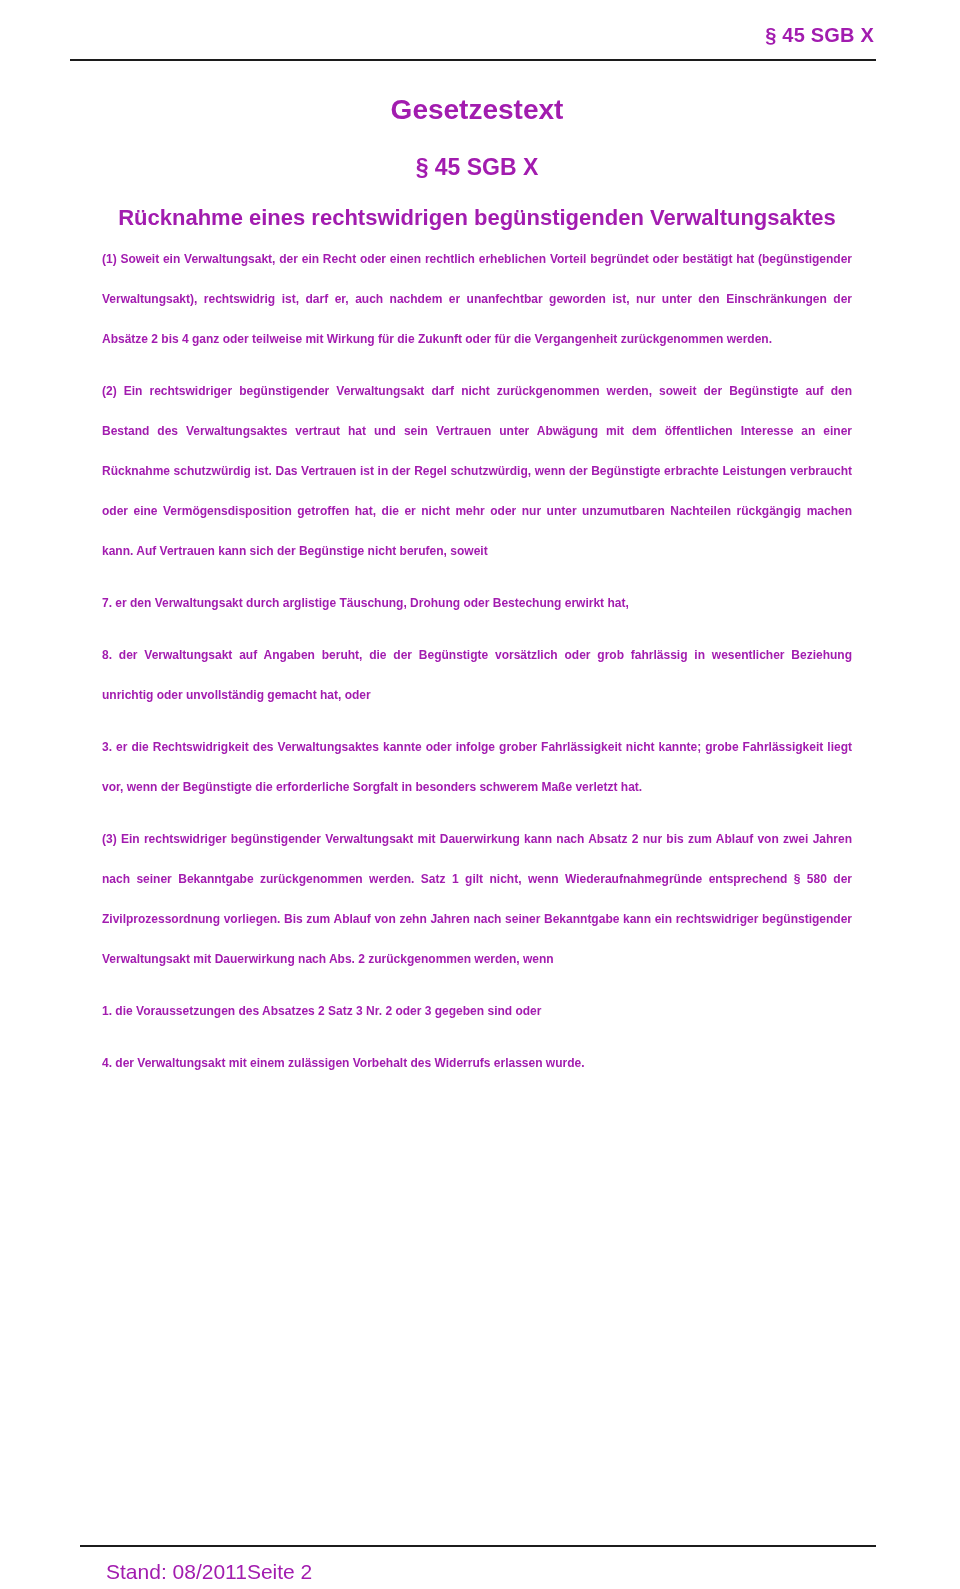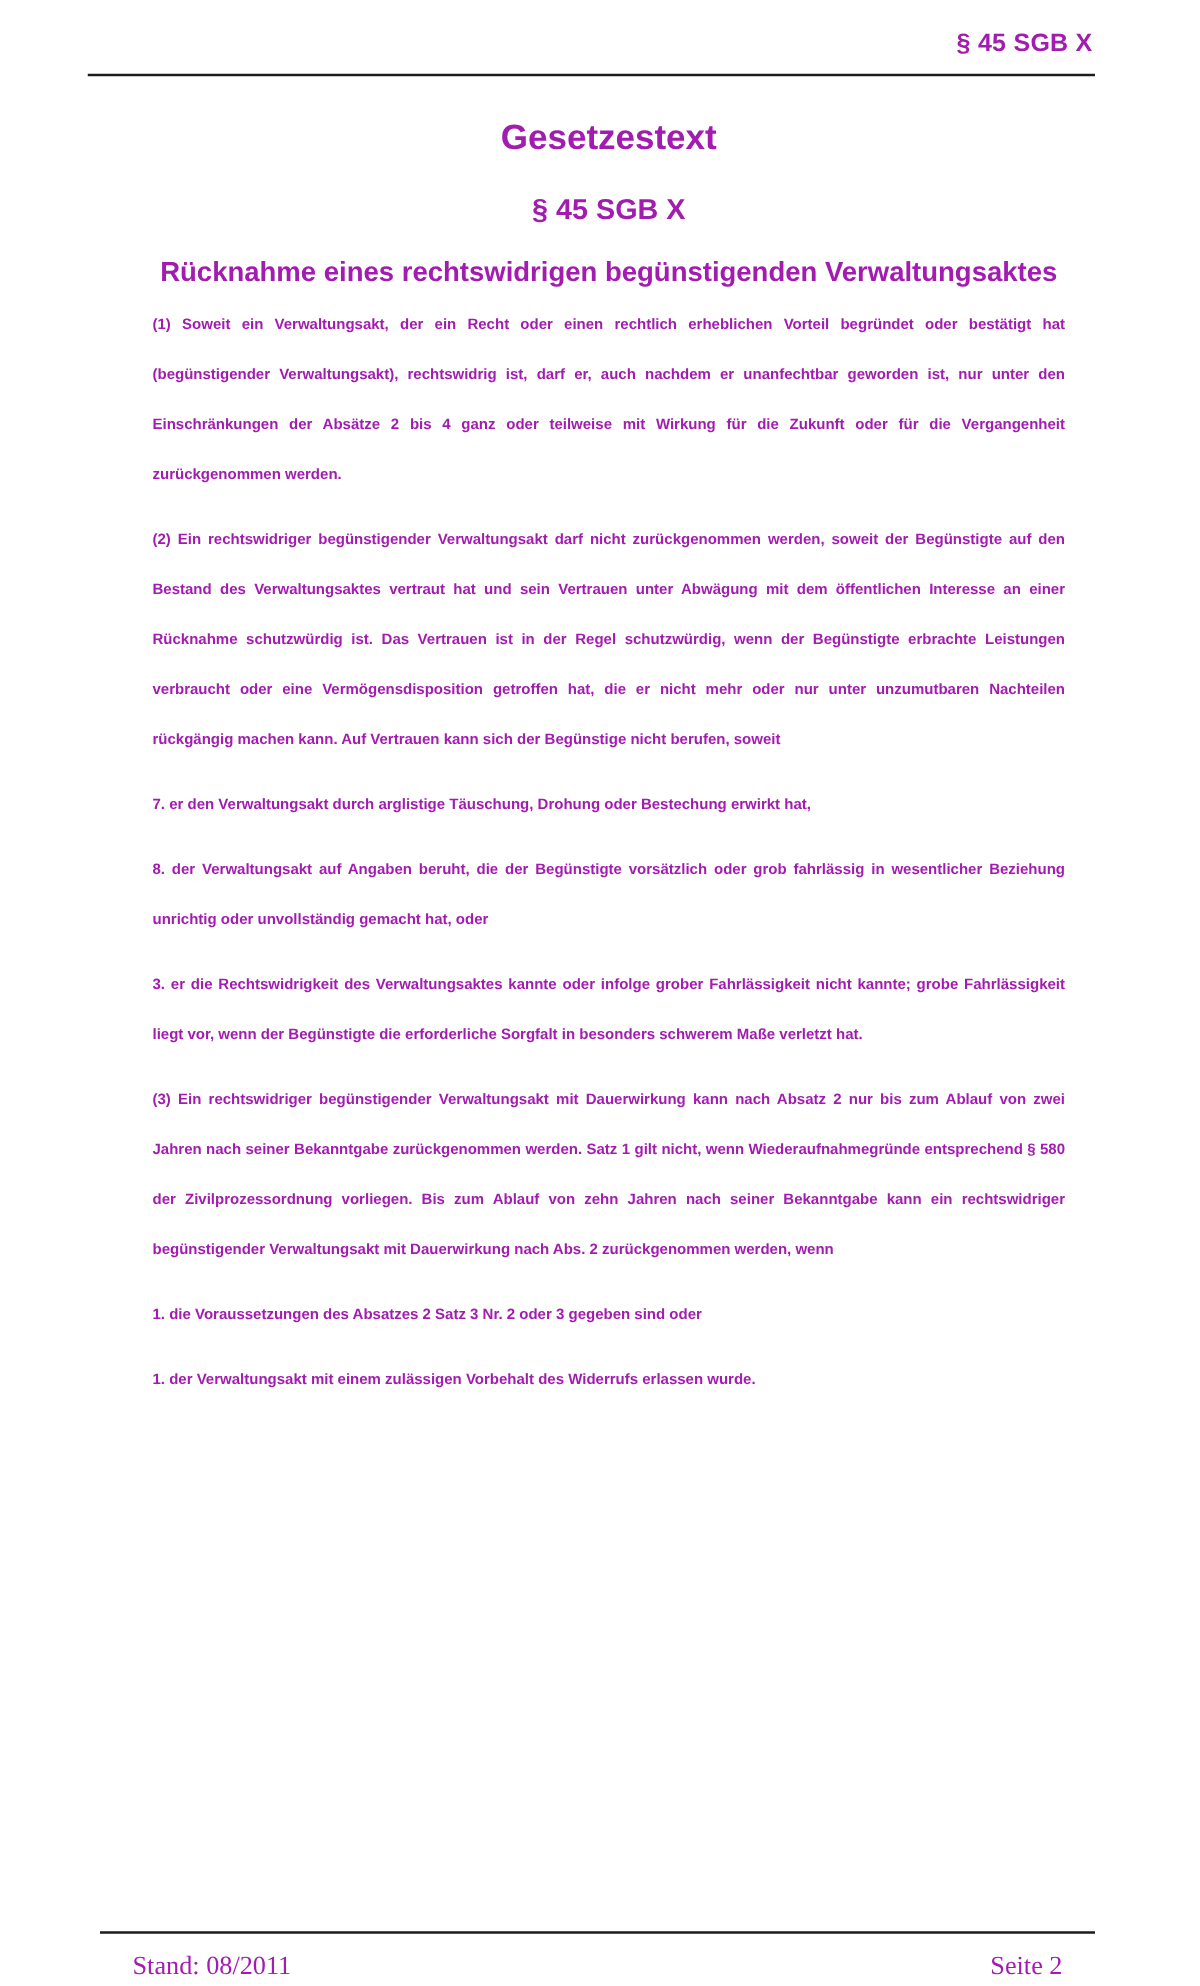--- a/index.html
+++ b/index.html
@@ -34,21 +34,21 @@
     top: 41px;
     left: 0;
     right: 14px;
     border: none;
     border-top: 2px solid #1c1c1c;
     margin: 0;
   }
   .content {
     position: absolute;
     top: 58px;
-    left: 52px;
+    left: 32px;
     right: 38px;
   }
   .doc-title {
     text-align: center;
     font-size: 28px;
     font-weight: 700;
     margin: 18px 0 0 0;
   }
   .doc-subtitle {
     text-align: center;
@@ -79,26 +79,24 @@
     bottom: 0;
     height: 62px;
   }
   .footer-rule {
     border: none;
     border-top: 2px solid #1c1c1c;
     margin: 0;
   }
   .footer-row {
     display: flex;
-    justify-content: space-between;
     align-items: baseline;
     font-size: 21px;
     font-weight: 400;
     padding: 13px 26px 0 26px;
-    font-family: Liberation Serif, serif;
   }
 </style>
 </head>
 <body>
 
 <div class="page">
 
   <div class="header">
     <span>§ 45 SGB X</span>
   </div>
@@ -118,21 +116,21 @@
     <p class="para">7. er den Verwaltungsakt durch arglistige Täuschung, Drohung oder Bestechung erwirkt hat,</p>
 
     <p class="para">8. der Verwaltungsakt auf Angaben beruht, die der Begünstigte vorsätzlich oder grob fahrlässig in wesentlicher Beziehung unrichtig oder unvollständig gemacht hat, oder</p>
 
     <p class="para">3. er die Rechtswidrigkeit des Verwaltungsaktes kannte oder infolge grober Fahrlässigkeit nicht kannte; grobe Fahrlässigkeit liegt vor, wenn der Begünstigte die erforderliche Sorgfalt in besonders schwerem Maße verletzt hat.</p>
 
     <p class="para">(3) Ein rechtswidriger begünstigender Verwaltungsakt mit Dauerwirkung kann nach Absatz 2 nur bis zum Ablauf von zwei Jahren nach seiner Bekanntgabe zurückgenommen werden. Satz 1 gilt nicht, wenn Wiederaufnahmegründe entsprechend § 580 der Zivilprozessordnung vorliegen. Bis zum Ablauf von zehn Jahren nach seiner Bekanntgabe kann ein rechtswidriger begünstigender Verwaltungsakt mit Dauerwirkung nach Abs. 2 zurückgenommen werden, wenn</p>
 
     <p class="para">1. die Voraussetzungen des Absatzes 2 Satz 3 Nr. 2 oder 3 gegeben sind oder</p>
 
-    <p class="para">1. der Verwaltungsakt mit einem zulässigen Vorbehalt des Widerrufs erlassen wurde.</p>
+    <p class="para">4. der Verwaltungsakt mit einem zulässigen Vorbehalt des Widerrufs erlassen wurde.</p>
   </main>
 
   <div class="footer">
     <hr class="footer-rule">
     <div class="footer-row">
       <span>Stand: 08/2011</span>
       <span>Seite 2</span>
     </div>
   </div>
 

